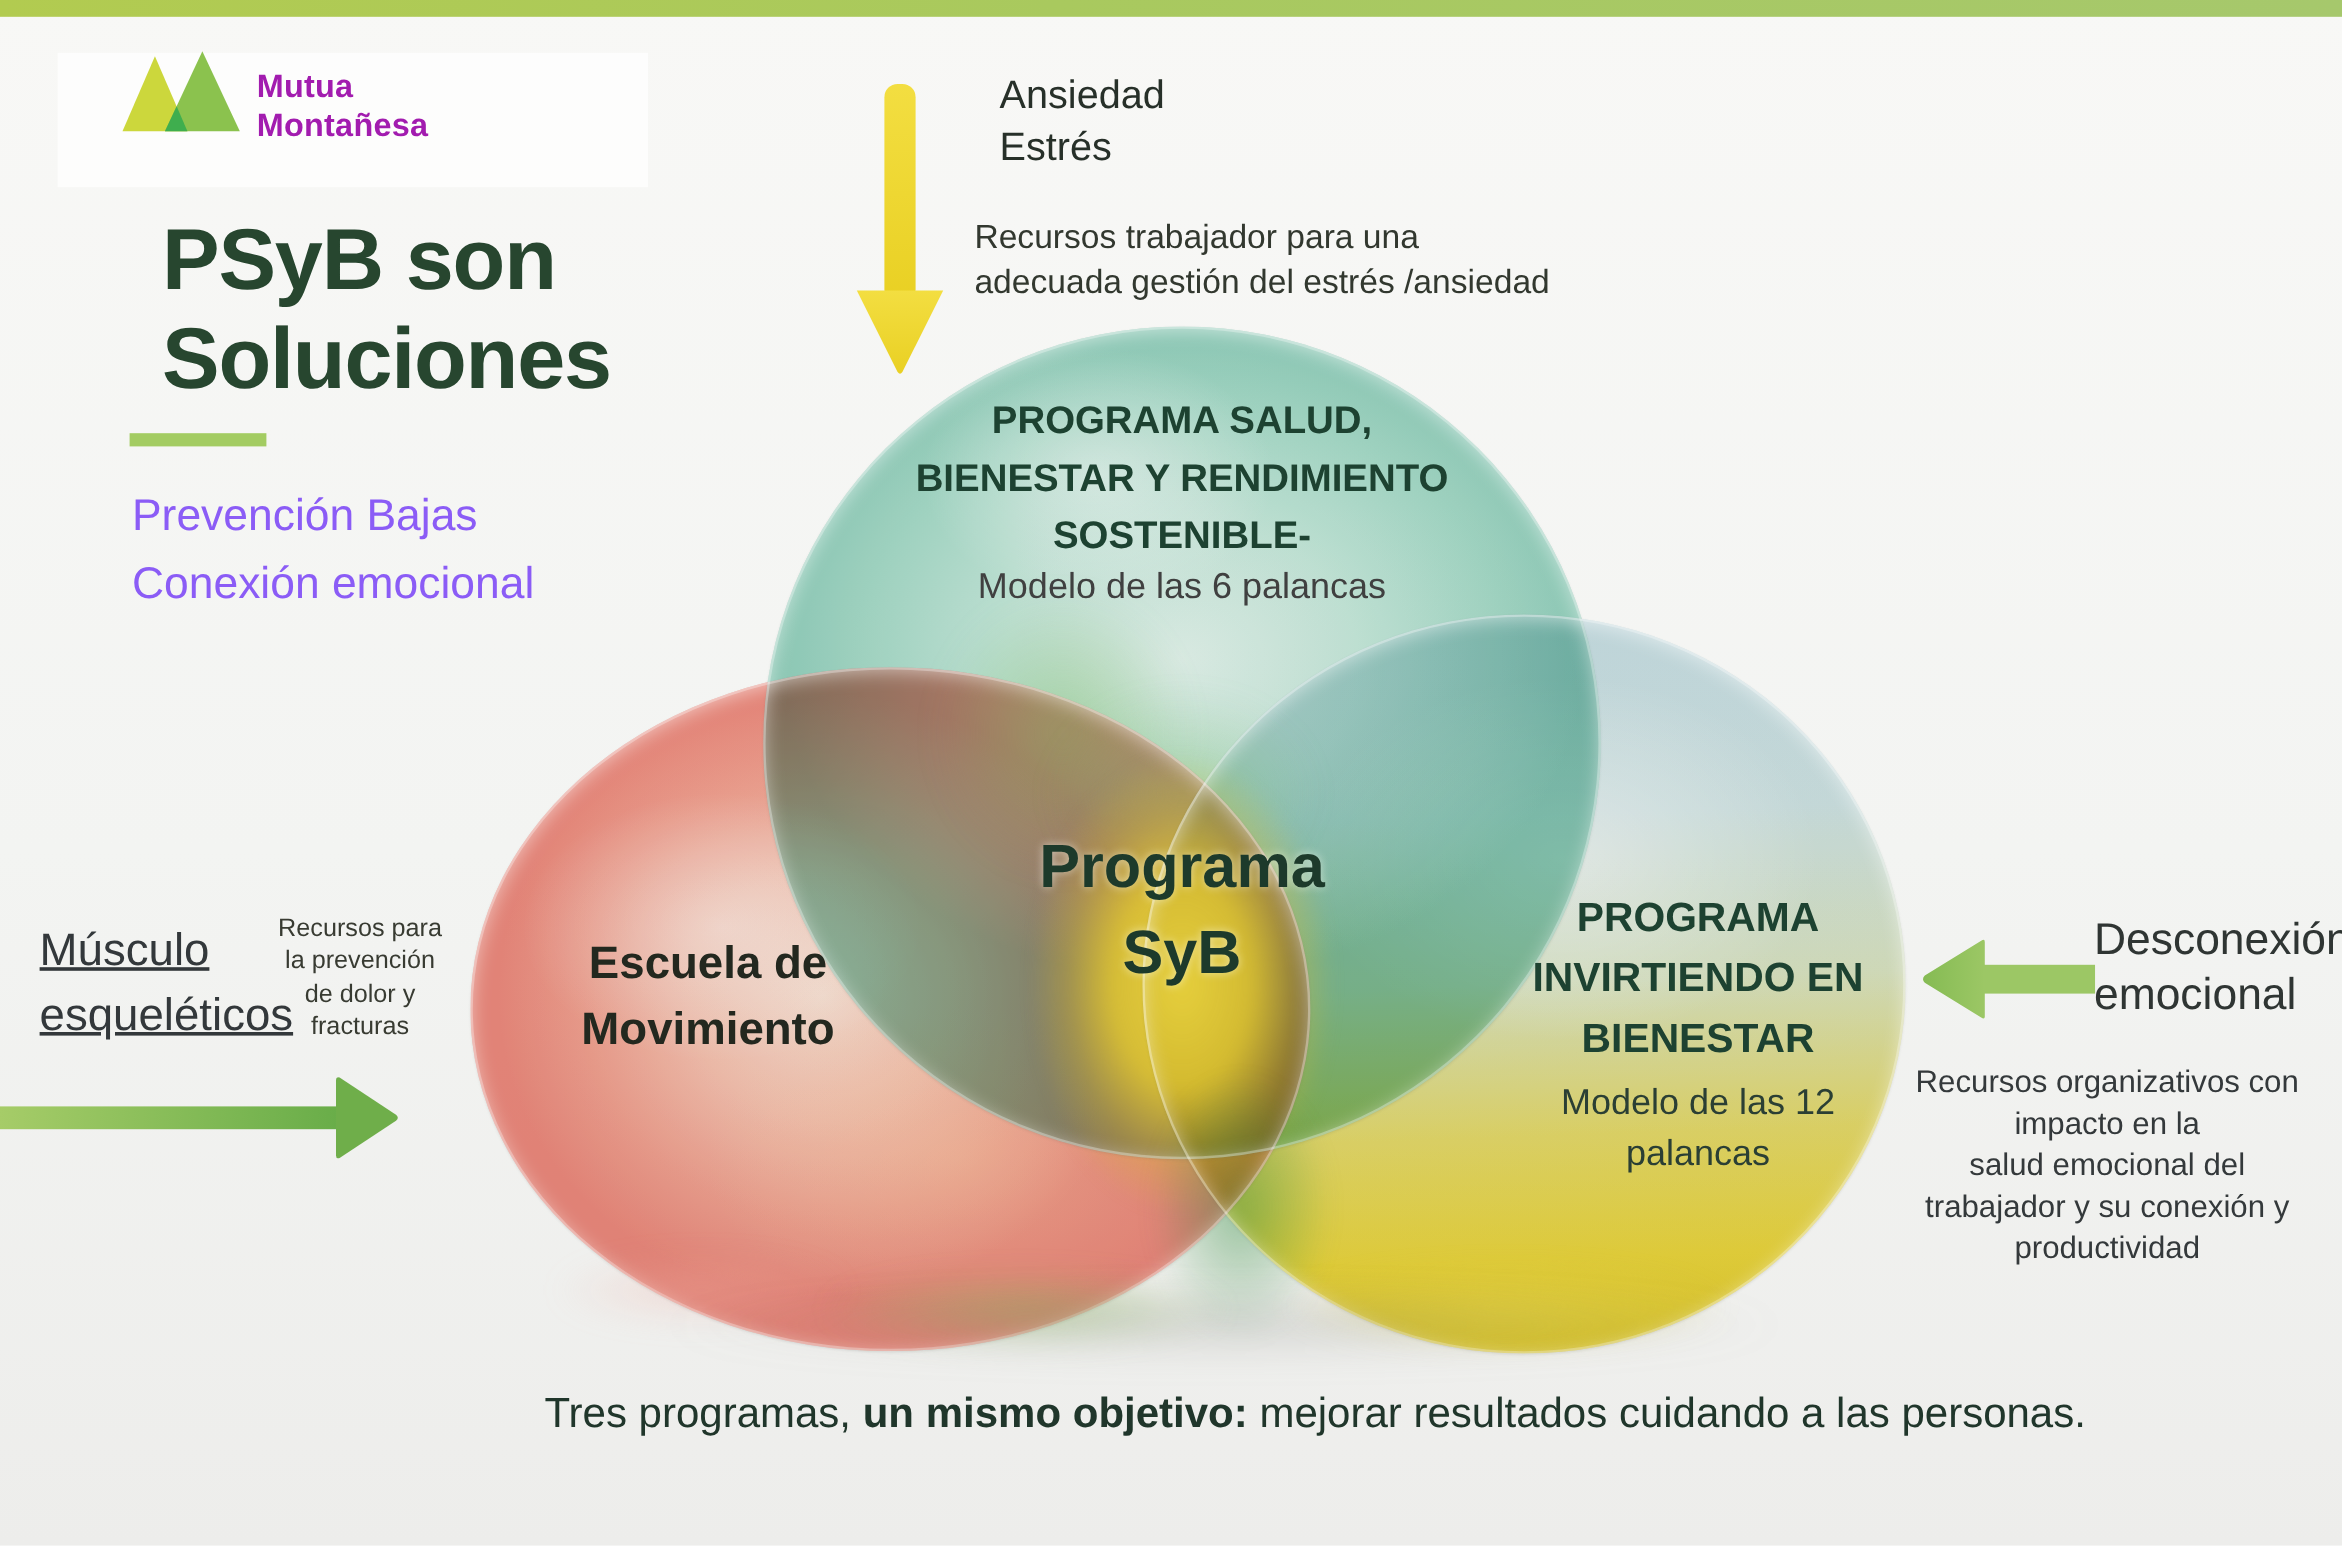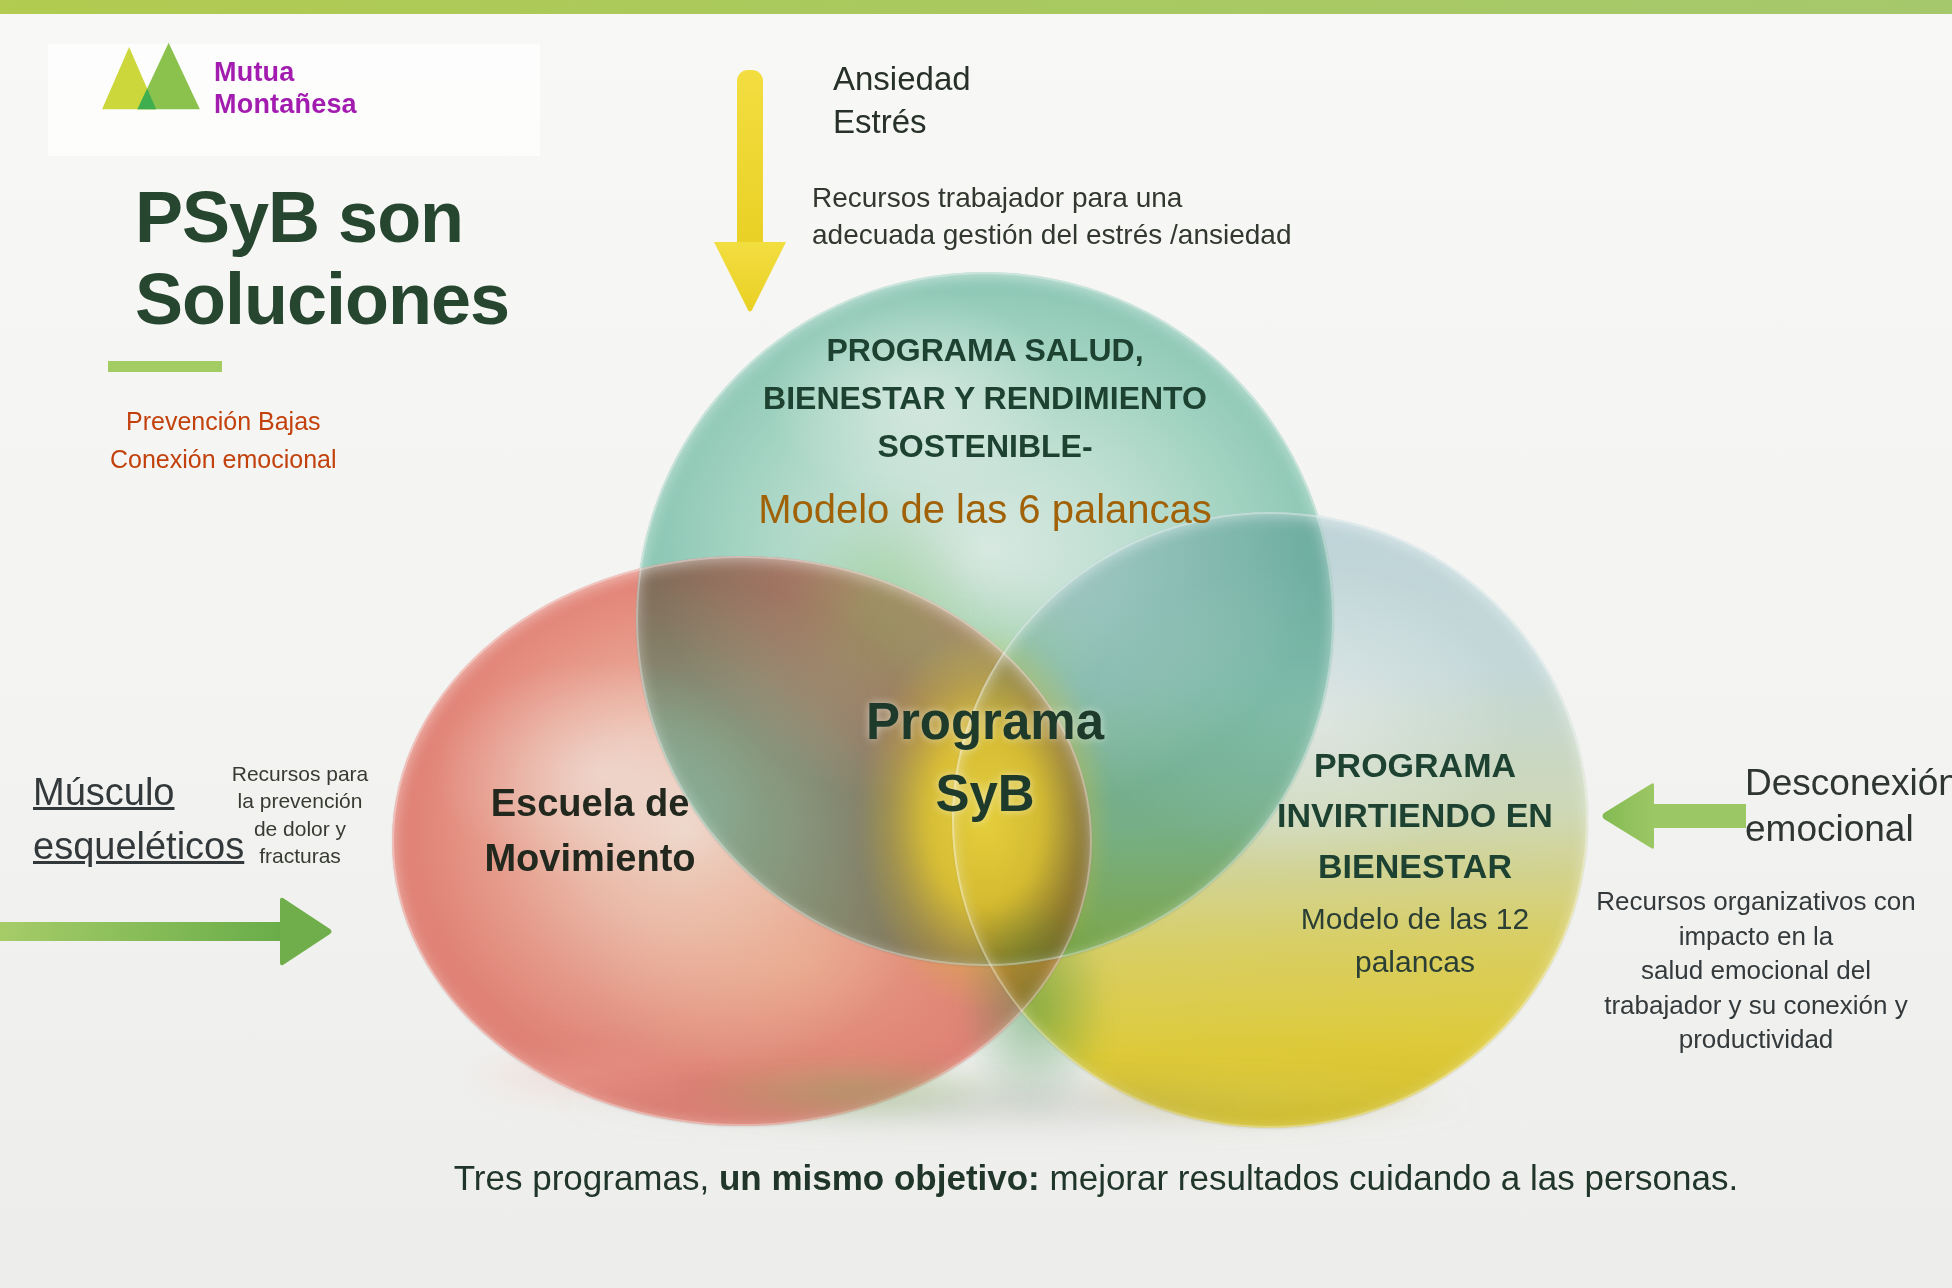--- a/index.html
+++ b/index.html
@@ -17,21 +17,21 @@
     background:linear-gradient(90deg,#b2cb50 0%,#a9c95e 45%,#a6c86c 100%); }
 
   
   .logo-box { left:48px; top:44px; width:492px; height:112px; background:rgba(255,255,255,0.72); }
   .logo-svg { left:100px; top:42px; width:104px; height:68px; }
   .logo-text { left:214px; top:57px; font-size:27px; font-weight:700; line-height:1.18; color:#a21caf; letter-spacing:.2px; }
 
   
   .title { left:106px; top:176px; font-size:72px; font-weight:800; line-height:1.14; letter-spacing:-1px; color:var(--title-green,#27462f);margin-left:29px; }
   .accent-bar { left:108px; top:361px; width:114px; height:11px; background:var(--accent-green,#a3cc62); }
-  .subtitle { left:110px; top:402px; font-size:25px; line-height:1.52; color:#c2410c;text-align:center; }
+  .subtitle { left:110px; top:402px; font-size:37px; line-height:1.52; color:#8b5cf6; }
 
   
   .down-arrow { left:710px; top:70px; width:80px; height:246px; }
   .ansiedad { left:833px; top:58px; font-size:33px; line-height:1.3; color:#273029; }
   .recursos-trab { left:812px; top:180px; font-size:28px; line-height:1.32; color:#32382f; }
 
   
   .blend { mix-blend-mode:multiply; border-radius:50%; }
   .ell-left { left:392px; top:556px; width:700px; height:570px;
     background:
@@ -63,21 +63,21 @@
     background:radial-gradient(closest-side, rgba(140,185,90,.45), rgba(140,185,90,0) 80%); }
   .shadow-yellow { left:1020px; top:1046px; width:470px; height:86px; filter:blur(11px);
     background:radial-gradient(closest-side, rgba(228,210,70,.5), rgba(228,210,70,0) 80%); }
   .shadow-pink { left:430px; top:1038px; width:310px; height:74px; filter:blur(12px);
     background:radial-gradient(closest-side, rgba(240,172,160,.35), rgba(240,172,160,0) 80%); }
 
   
   .circle-text { text-align:center; }
   .top-circle-text { left:695px; top:326px; width:580px; }
   .top-circle-text .t { font-size:32px; font-weight:700; line-height:1.5; color:var(--dark-green-text,#1d4231); }
-  .top-circle-text .s { margin-top:17px; font-size:40px; color:#a16207; }
+  .top-circle-text .s { margin-top:2px; font-size:30px; color:#404040; }
   .escuela-text { left:398px; top:776px; width:384px; font-size:38px; font-weight:700; line-height:1.45; color:#23281f; }
   .center-text { left:800px; top:686px; width:370px; font-size:51px; font-weight:700; line-height:1.42;
     color:#1d3a2b; text-shadow:0 0 8px rgba(255,255,248,.55); }
   .right-circle-text { left:1180px; top:740px; width:470px; }
   .right-circle-text .t { font-size:34px; font-weight:700; line-height:1.48; color:var(--dark-green-text,#1d4231); }
   .right-circle-text .s { margin-top:6px; font-size:30px; line-height:1.45; color:#2b3f34; }
 
   
   .musculo { left:33px; top:766px; font-size:38px; line-height:1.42; color:#33383b;text-decoration:underline; }
   .musculo-desc { left:218px; top:760px; width:164px; text-align:center; font-size:21px; line-height:1.3; color:#383b32; }

